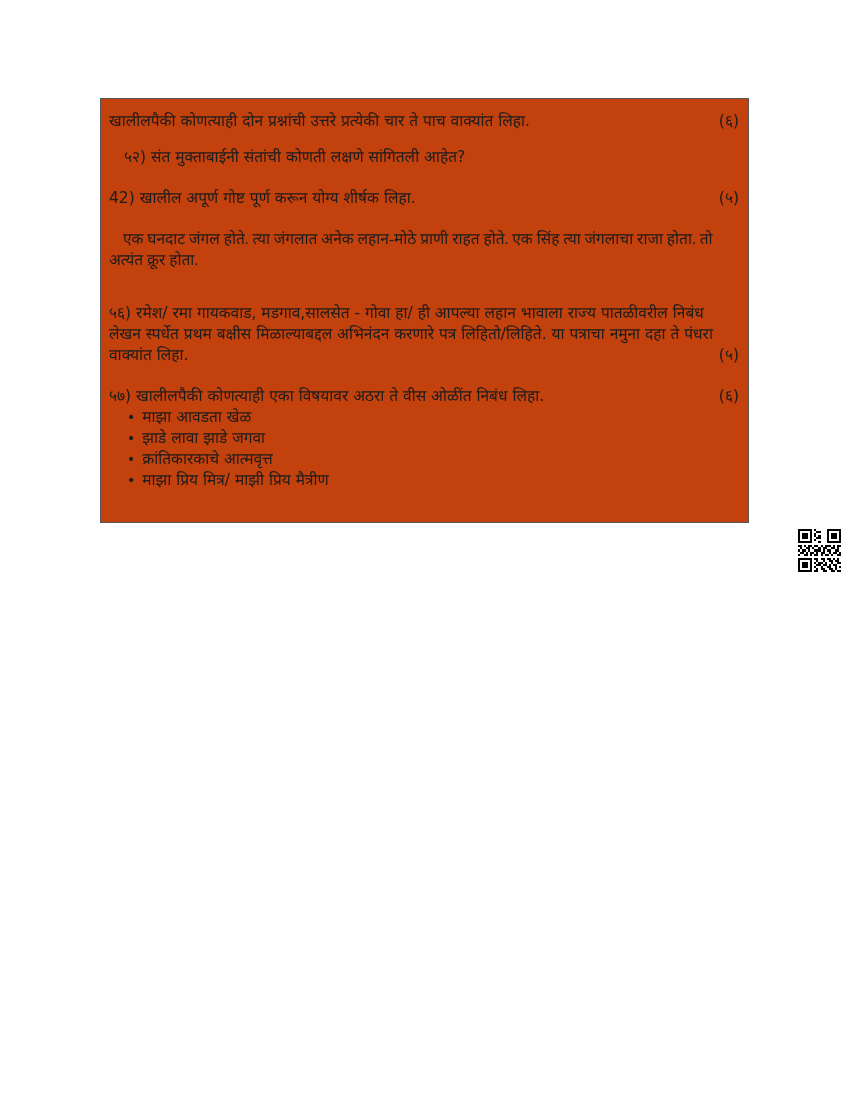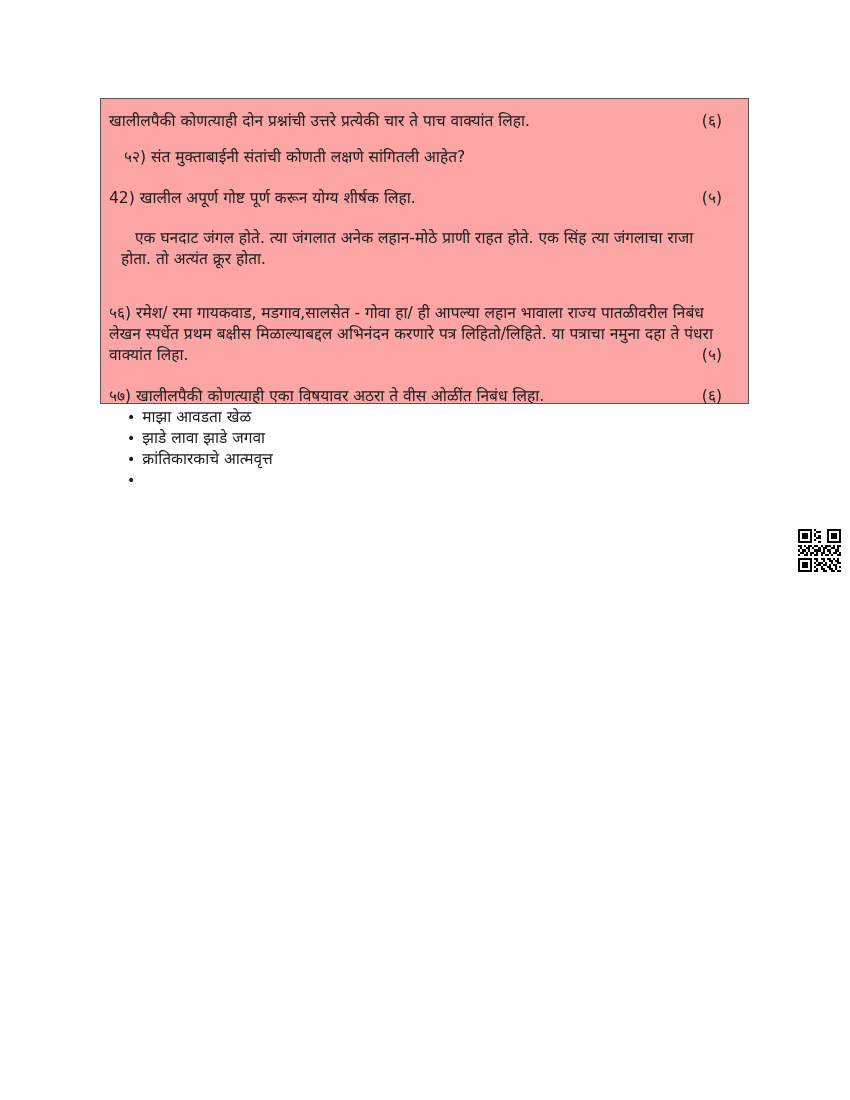--- a/index.html
+++ b/index.html
@@ -14,42 +14,43 @@
     font-family: "DejaVu Sans", "Liberation Sans", sans-serif;
     color: #1c1c1c;
     font-size: 15.5px;
     line-height: 21px;
   }
   .paper-box {
     position: absolute;
     left: 100px;
     top: 98px;
     width: 649px;
-    height: 306px;
+    height: 425px;
     box-sizing: border-box;
     border: 1px solid #565656;
-    padding: 12px 26px 10px 8px;
-    background: #fca5a5;
+    padding: 12px 9px 10px 8px;
+    background: #c2410c;
   }
   .q-row {
     display: flex;
     justify-content: space-between;
     align-items: flex-start;
   }
   .q-text { flex: 1 1 auto; }
   .marks {
     flex: 0 0 auto;
     white-space: nowrap;
     padding-left: 8px;
   }
   .q-line { margin: 15px; }
   .mt-20 { margin-top: 20px; }
   .story-para {
-    margin: 19px 0 0 12px;
+    margin: 19px 0 0 0;
     text-indent: 14px;
+    font-family: Liberation Serif, serif;
   }
   .q56-block {
     position: relative;
     margin-top: 33px;
   }
   .q56-marks {
     position: absolute;
     right: 0;
     bottom: 0;
   }
@@ -112,20 +113,21 @@
     <li>
       <span class="dot">•</span>
       <span>झाडे लावा झाडे जगवा</span>
     </li>
     <li>
       <span class="dot">•</span>
       <span>क्रांतिकारकाचे आत्मवृत्त</span>
     </li>
     <li>
       <span class="dot">•</span>
+      <span>माझा प्रिय मित्र/ माझी प्रिय मैत्रीण</span>
     </li>
   </ul>
 
 </div>
 
 <div class="qr-wrap">
   <svg viewBox="0 0 21 21" xmlns="http://www.w3.org/2000/svg" shape-rendering="crispEdges">
     <rect x="0" y="0" width="21" height="21" fill="#ffffff"></rect>
     <g fill="#000000">
       <rect x="0" y="0" width="7" height="7"></rect>

